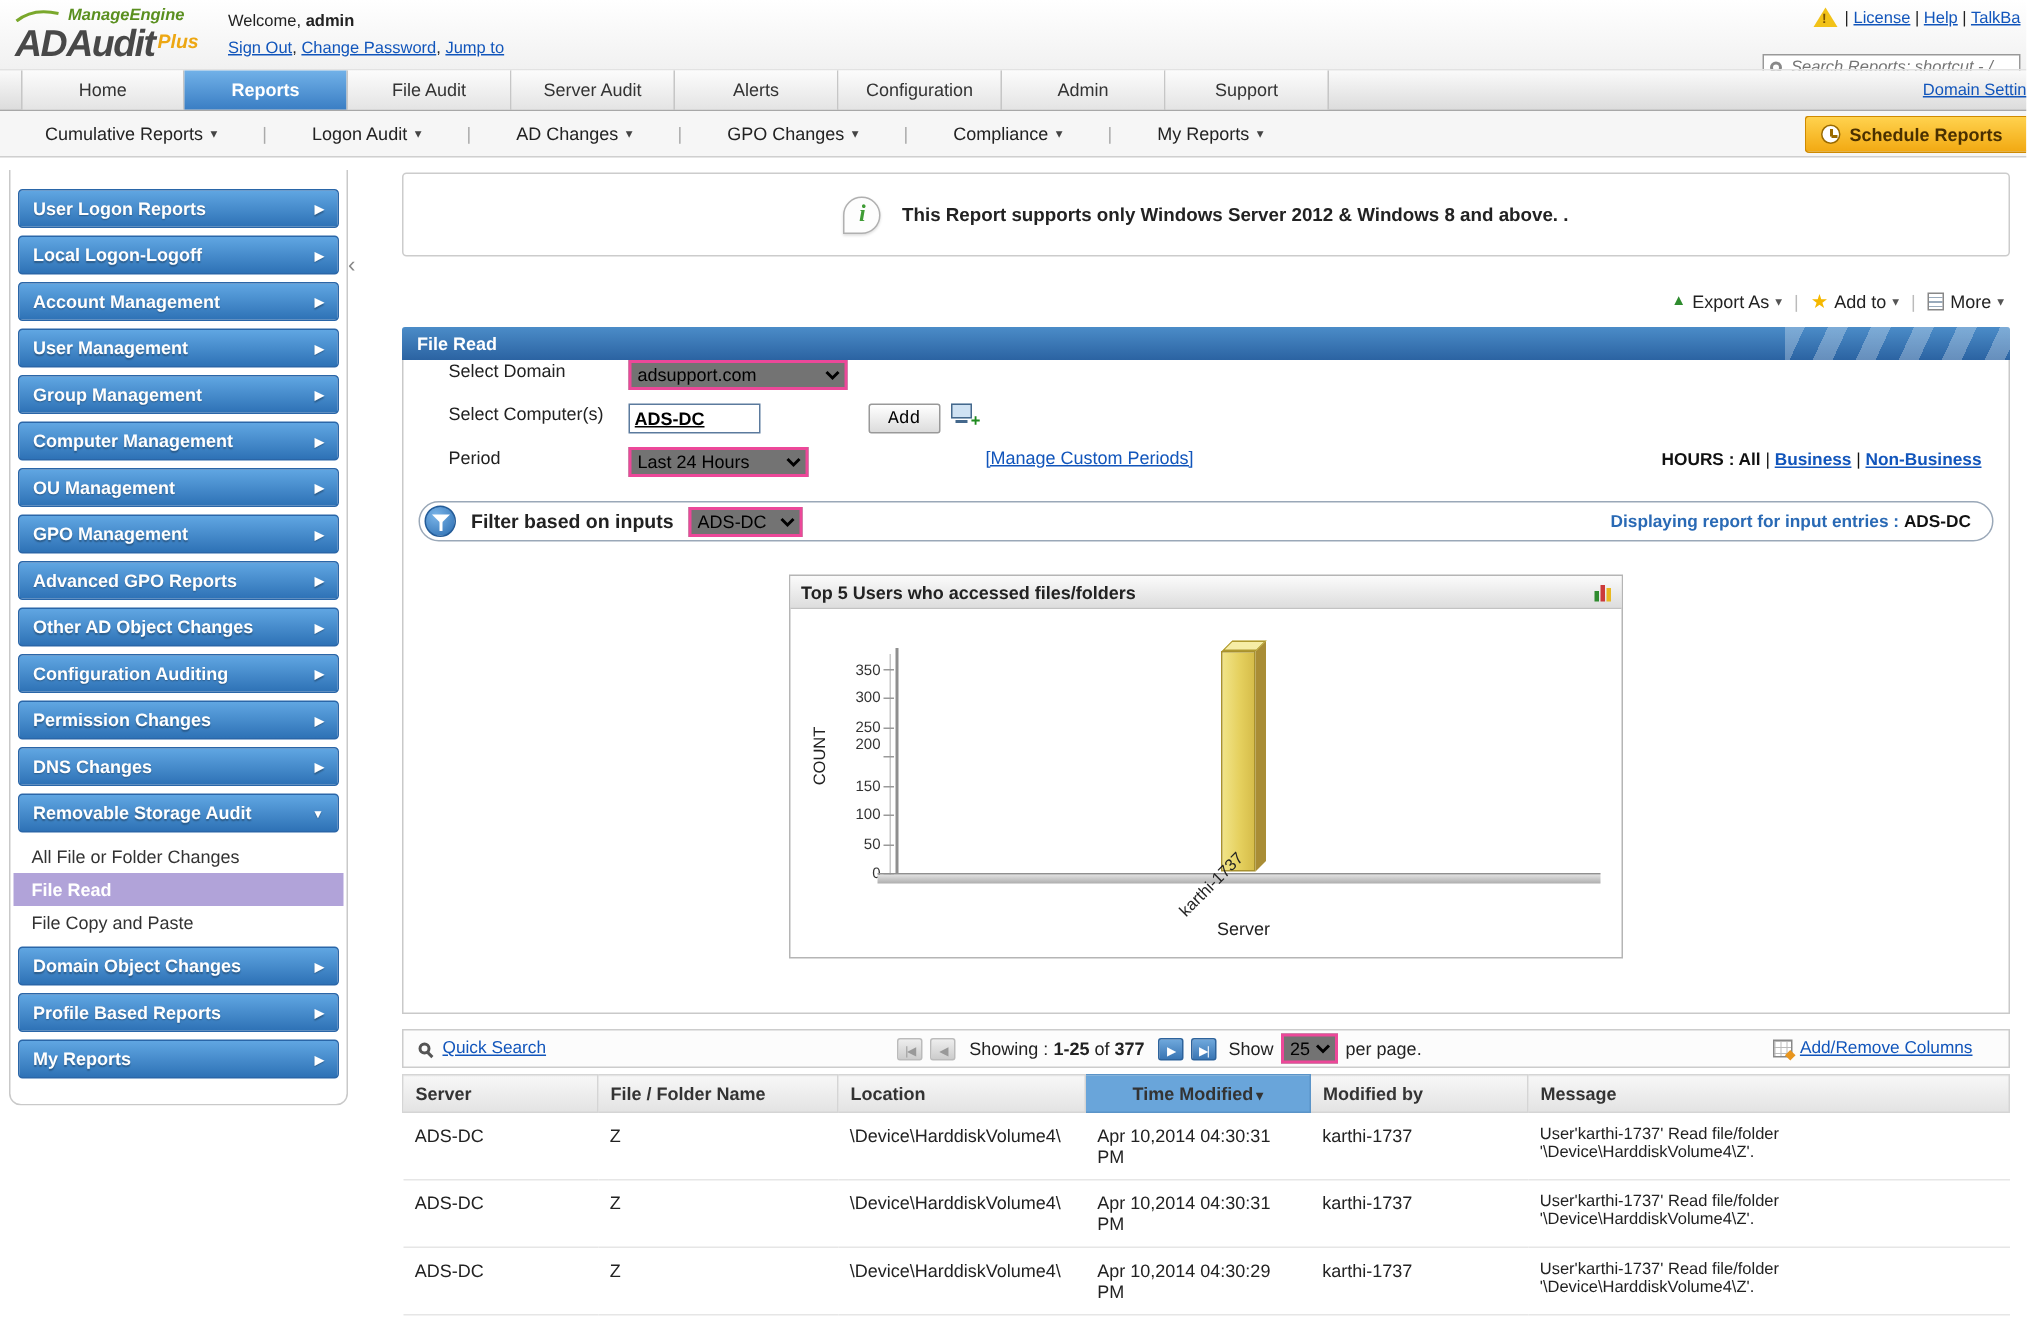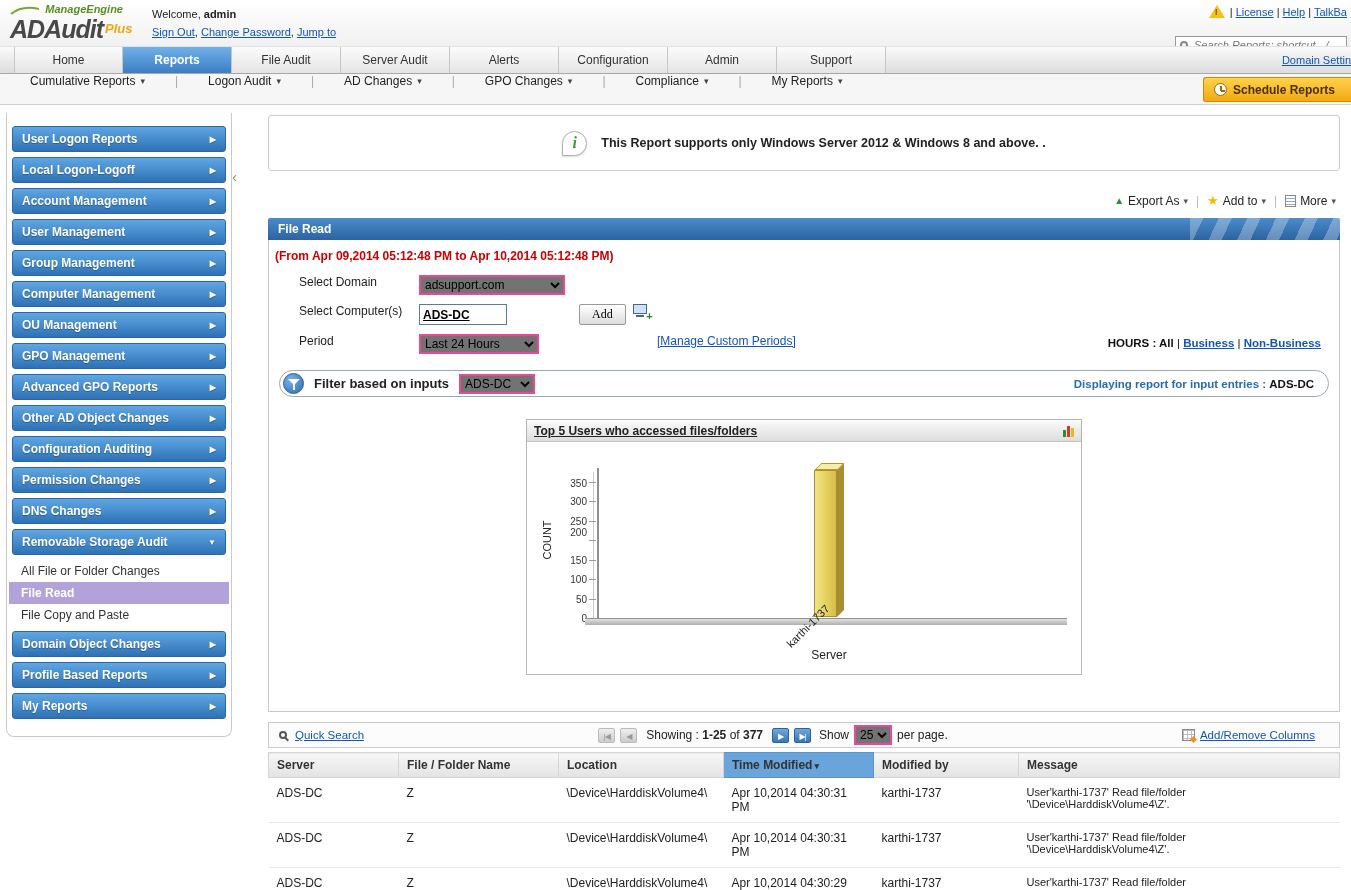--- a/index.html
+++ b/index.html
@@ -30,21 +30,21 @@
 
 
 .tabbar { position:relative; height:28px; background:linear-gradient(#fafafa,#dcdcdc); border-top:1px solid #e2e2e2; border-bottom:1px solid #a8a8a8; }
 .tabs { display:flex; margin-left:14px; height:100%; }
 .tab { width:109px; text-align:center; line-height:26px; font-size:12px; color:#333; border-right:1px solid #c6c6c6; cursor:pointer; background:linear-gradient(#fcfcfc,#e4e4e4); }
 .tab:first-child { border-left:1px solid #c6c6c6; }
 .tab.active { background:linear-gradient(#71b1e8,#3a7ec4); color:#fff; font-weight:bold; }
 .domain-link { position:absolute; right:0; top:7px; font-size:11px; white-space:nowrap; }
 
 
-.subnav { position:relative; height:31px; background:#f6f6f6; border-bottom:1px solid #cfcfcf; display:flex; align-items:flex-start; }
+.subnav { position:relative; height:31px; background:#f6f6f6; border-bottom:1px solid #cfcfcf; display:flex; align-items:center; }
 .subnav-items { display:flex; align-items:center; margin-left:30px; }
 .menu-item { display:inline-flex; align-items:center; gap:5px; font-size:12px; color:#222; cursor:pointer; }
 .menu-item .caret { font-size:9px; color:#444; }
 .pipe { color:#aaa; margin:0 30px; }
 .schedule-btn { position:absolute; right:0; top:3px; height:25px; display:flex; align-items:center; gap:6px; background:linear-gradient(#ffd24e,#f2a912); border:1px solid #cf8a00; border-right:none; border-radius:3px 0 0 3px; font:bold 12px "Liberation Sans",sans-serif; color:#4a3000; padding:0 16px 0 10px; cursor:pointer; }
 .clock-icon { width:13px; height:13px; border-radius:50%; background:#fff; border:1px solid #9a6a00; position:relative; flex:none; }
 .clock-icon::after { content:''; position:absolute; left:5px; top:2px; width:2px; height:5px; background:#9a6a00; }
 .clock-icon::before { content:''; position:absolute; left:6px; top:6px; width:4px; height:2px; background:#9a6a00; }
 
 
@@ -72,40 +72,40 @@
 
 .report-header { height:22px; line-height:22px; background:linear-gradient(#4b8cc8,#2b63a2); color:#fff; font-weight:bold; font-size:12px; padding-left:10px; border-radius:2px 2px 0 0; position:relative; overflow:hidden; }
 .report-header::after { content:''; position:absolute; right:0; top:0; bottom:0; width:150px; background:repeating-linear-gradient(115deg, rgba(255,255,255,.28) 0 12px, rgba(255,255,255,0) 12px 26px); }
 .report-panel { border:1px solid #c9c9c9; border-top:none; background:#fff; padding-bottom:36px; }
 .date-range { color:#cc0000; font-weight:bold; font-size:12px; padding:9px 0 12px 6px; }
 .form { padding-left:30px; }
 .form-row { display:flex; margin-bottom:9px; position:relative; }
 .form-label { width:120px; font-size:12px; }
 select { font-family:inherit; font-size:12px; border:2px solid #ec4899; background:#737373; height:20px; }
 .computer-input { width:88px; border:1px solid #5b7a9d; font-size:12px; padding:2px 3px; text-decoration:underline; font-family:inherit; font-weight:bold; }
-.add-btn { margin-left:72px; padding:2px 12px; background:linear-gradient(#fff,#dcdcdc); border:1px solid #999; border-radius:2px; font-size:12px; cursor:pointer; font-family:Liberation Serif, serif; }
+.add-btn { margin-left:72px; padding:2px 12px; background:linear-gradient(#fff,#dcdcdc); border:1px solid #999; border-radius:2px; font-size:12px; cursor:pointer; font-family:Liberation Mono, monospace; }
 .pc-icon { width:20px; height:16px; margin-left:5px; position:relative; display:inline-block; cursor:pointer; }
 .pc-screen { position:absolute; left:2px; top:0; width:14px; height:10px; border:1px solid #44688c; background:#cfe2f3; }
 .pc-base { position:absolute; left:5px; top:11px; width:8px; height:2px; background:#44688c; }
 .pc-plus { position:absolute; right:-2px; bottom:-2px; color:#1e8a1e; font-weight:bold; font-size:11px; }
 .manage-link { margin-left:118px; font-size:12px; }
 .hours { position:absolute; right:18px; top:3px; font-size:11.5px; color:#111; }
 .hours a { font-weight:bold; }
 
 
 .filter-bar { margin:16px 10px 0; height:27px; border:1px solid #9aa8b8; border-radius:14px; display:flex; align-items:center; padding:0 14px 0 3px; gap:10px; background:#fff; }
 .funnel-badge { width:21px; height:21px; border-radius:50%; background:radial-gradient(circle at 35% 30%, #7ab4e8, #2a6cb0); border:1px solid #245c98; position:relative; flex:none; }
 .funnel-badge::before { content:''; position:absolute; left:4px; top:5px; border-left:6px solid transparent; border-right:6px solid transparent; border-top:6px solid #fff; }
 .funnel-badge::after { content:''; position:absolute; left:9px; top:10px; width:2px; height:6px; background:#fff; }
 .filter-label { font-weight:bold; font-size:13px; }
 .display-info { margin-left:auto; color:#2a6ab5; font-weight:bold; font-size:11.5px; }
 .display-info b { color:#111; }
 
 
-.chart-box { width:556px; margin:22px auto 0; border:1px solid #b5b5b5; background:#fff;text-decoration:underline; }
+.chart-box { width:556px; margin:22px auto 0; border:1px solid #b5b5b5; background:#fff; }
 .chart-title-bar { height:22px; background:linear-gradient(#fbfbfb,#dddddd); border-bottom:1px solid #c2c2c2; display:flex; align-items:center; justify-content:space-between; padding:0 7px; }
 .chart-title { font-weight:bold; font-size:12px; }
 .chart-type-icon { display:inline-flex; align-items:flex-end; gap:1px; height:12px; cursor:pointer; }
 .cb { width:3px; display:inline-block; }
 .cb1 { height:7px; background:#2e8b2e; } .cb2 { height:11px; background:#cc3a3a; } .cb3 { height:9px; background:#e8b820; }
 .chart-canvas { position:relative; height:232px; }
 .ylabel { position:absolute; left:-2px; top:92px; width:44px; text-align:center; transform:rotate(-90deg); font-size:11px; color:#222; }
 .plot { position:absolute; left:70px; right:20px; top:26px; height:150px; border-left:2px solid #8f8f8f; }
 .plot::before { content:''; position:absolute; left:-6px; top:4px; bottom:-4px; width:1px; background:#c8c8c8; }
 .tick-label { position:absolute; left:-38px; width:26px; text-align:right; font-size:10px; color:#333; }
@@ -129,21 +129,21 @@
 .pg-btn { width:17px; height:15px; line-height:15px; text-align:center; font-size:8px; border-radius:2px; cursor:pointer; letter-spacing:-1px; }
 .pg-btn.disabled { background:linear-gradient(#eee,#ccc); color:#999; border:1px solid #bbb; }
 .pg-btn.active { background:linear-gradient(#6fa8dc,#3a76b4); color:#fff; border:1px solid #2d639c; }
 .showing { margin:0 4px; }
 .show-group { display:inline-flex; align-items:center; gap:5px; }
 .addremove { display:inline-flex; align-items:center; gap:5px; cursor:pointer; margin-right:14px; }
 .grid-icon { position:relative; width:13px; height:12px; border:1px solid #888; background-color:#fff; background-image:linear-gradient(#bbb 1px, transparent 1px), linear-gradient(90deg,#bbb 1px,transparent 1px); background-size:4px 4px; display:inline-block; }
 .grid-icon::after { content:''; position:absolute; right:-2px; bottom:-2px; width:5px; height:5px; background:#e8951d; transform:rotate(45deg); }
 .report-table { width:100%; border-collapse:collapse; margin-top:4px; font-size:12px; }
 .report-table th { background:linear-gradient(#f7f7f7,#e3e3e3); border:1px solid #d5d5d5; text-align:left; padding:5px 8px; font-size:12px; color:#333; cursor:pointer; }
-.report-table th.sorted { background:#69a5da; border-color:#5b94c8; }
+.report-table th.sorted { background:#69a5da; border-color:#5b94c8;text-align:center; }
 .report-table th:nth-child(1){width:130px} .report-table th:nth-child(2){width:160px}
 .report-table th:nth-child(3){width:165px} .report-table th:nth-child(4){width:150px}
 .report-table th:nth-child(5){width:145px}
 .sort-arrow { font-size:9px; margin-left:2px; }
 .report-table td { border-bottom:1px solid #e6e6e6; padding:8px 8px; vertical-align:top; color:#222; }
 .report-table td.msg-cell { font-size:11px; }
 </style>
 </head>
 <body>
 
@@ -332,21 +332,20 @@
         <span class="action">
             <span class="doc-icon"></span>
             <span>More</span>
             <span class="caret">▾</span>
           </span>
       </div>
 
       <div class="report-header"><span>File Read</span></div>
 
       <div class="report-panel">
-        <div class="date-range">(From Apr 09,2014 05:12:48 PM to Apr 10,2014 05:12:48 PM)</div>
 
         <div class="form">
           <div class="form-row">
             <span class="form-label">Select Domain</span>
             <select style="width:146px"><option>adsupport.com</option></select>
           </div>
           <div class="form-row">
             <span class="form-label">Select Computer(s)</span>
             <input class="computer-input" value="ADS-DC" style="">
             <button class="add-btn">Add</button>

